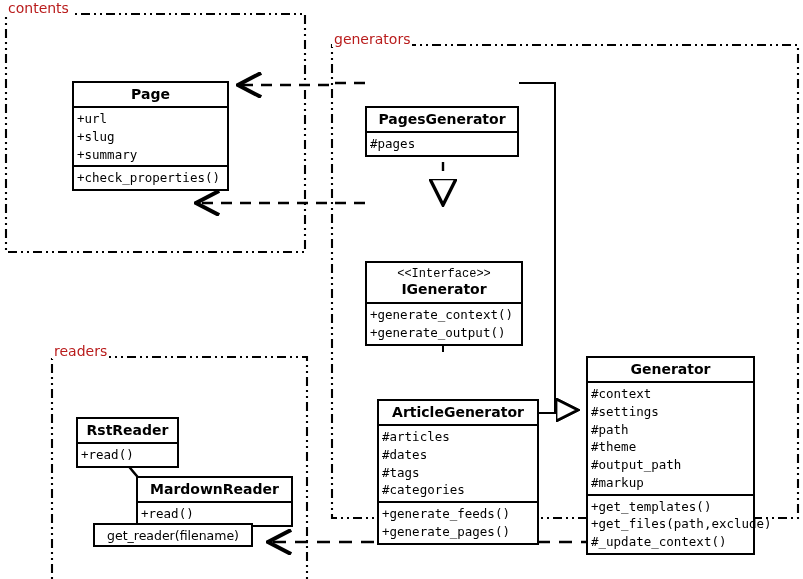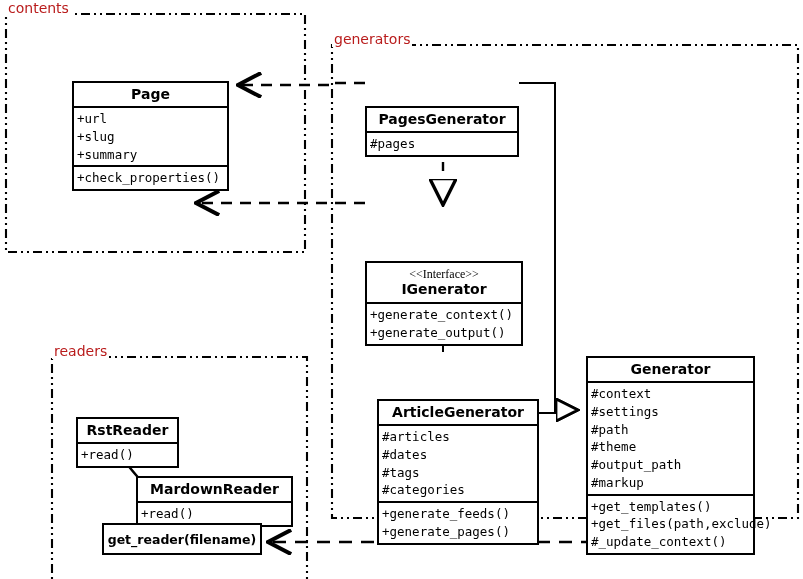--- a/index.html
+++ b/index.html
@@ -4,21 +4,21 @@
 <style>
   html,body{margin:0;padding:0;background:#ffffff;}
   #stage{position:relative;width:803px;height:579px;background:#ffffff;
          font-family:"DejaVu Sans",sans-serif;overflow:hidden;}
   svg{position:absolute;left:0;top:0;width:803px;height:579px;}
   .pkg-label{position:absolute;font-family:"DejaVu Sans",sans-serif;font-size:14px;
              color:#b91c1c;background:#fff;padding:0 2px;white-space:nowrap;}
   .cls{position:absolute;border:2px solid #000;background:#fff;box-sizing:border-box;margin-top:47px;}
   .cls .name{font-family:"DejaVu Sans",sans-serif;font-weight:bold;font-size:14px;
              text-align:center;padding:3px 6px 4px 6px;color:#000;line-height:1.15;}
-  .cls .stereo{font-family:Liberation Serif, serif;font-weight:normal;font-size:12px;
+  .cls .stereo{font-family:Liberation Mono, monospace;font-weight:normal;font-size:12px;
                display:block;text-align:center;line-height:1.2;}
   .cls .sep{border-top:2px solid #000;}
   .cls .comp{font-family:"DejaVu Sans Mono",monospace;font-size:12.5px;color:#000;
              padding:2px 2px 2px 3px;line-height:1.42;}
   .cls .comp div{white-space:nowrap;}
   .plainbox{position:absolute;border:2px solid #000;background:#fff;box-sizing:border-box;
             display:flex;align-items:center;justify-content:center;
             font-family:"DejaVu Sans",sans-serif;font-size:12.5px;color:#000;}
 </style>
 </head>
@@ -139,17 +139,17 @@
     </div>
   </div>
 
   <div class="cls" style="left:136px; top:429px; width:157px;">
     <div class="name">MardownReader</div>
     <div class="comp sep">
       <div>+read()</div>
     </div>
   </div>
 
-  <div class="plainbox" style="left:102px; top:523px; width:160px; height:32px;font-weight:bold;">
+  <div class="plainbox" style="left:93px; top:523px; width:160px; height:24px;">
     <span>get_reader(filename)</span>
   </div>
 
 </div>
 
 </body></html>

